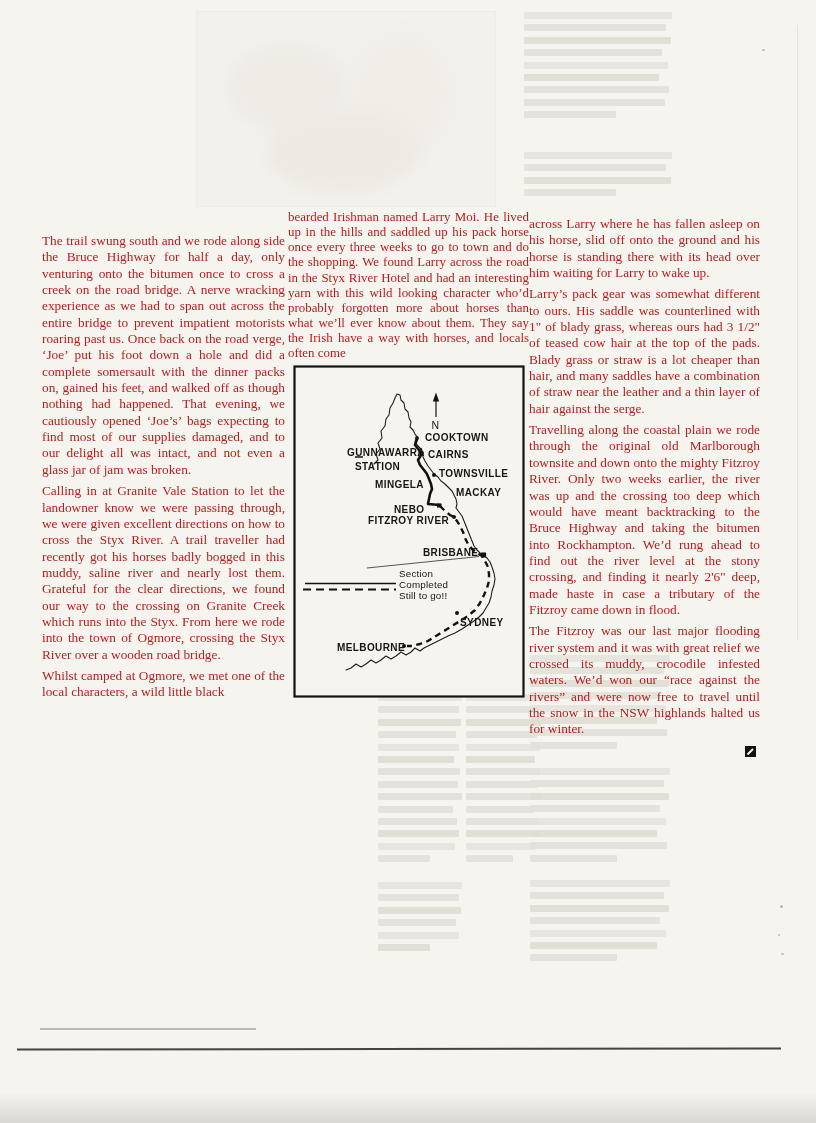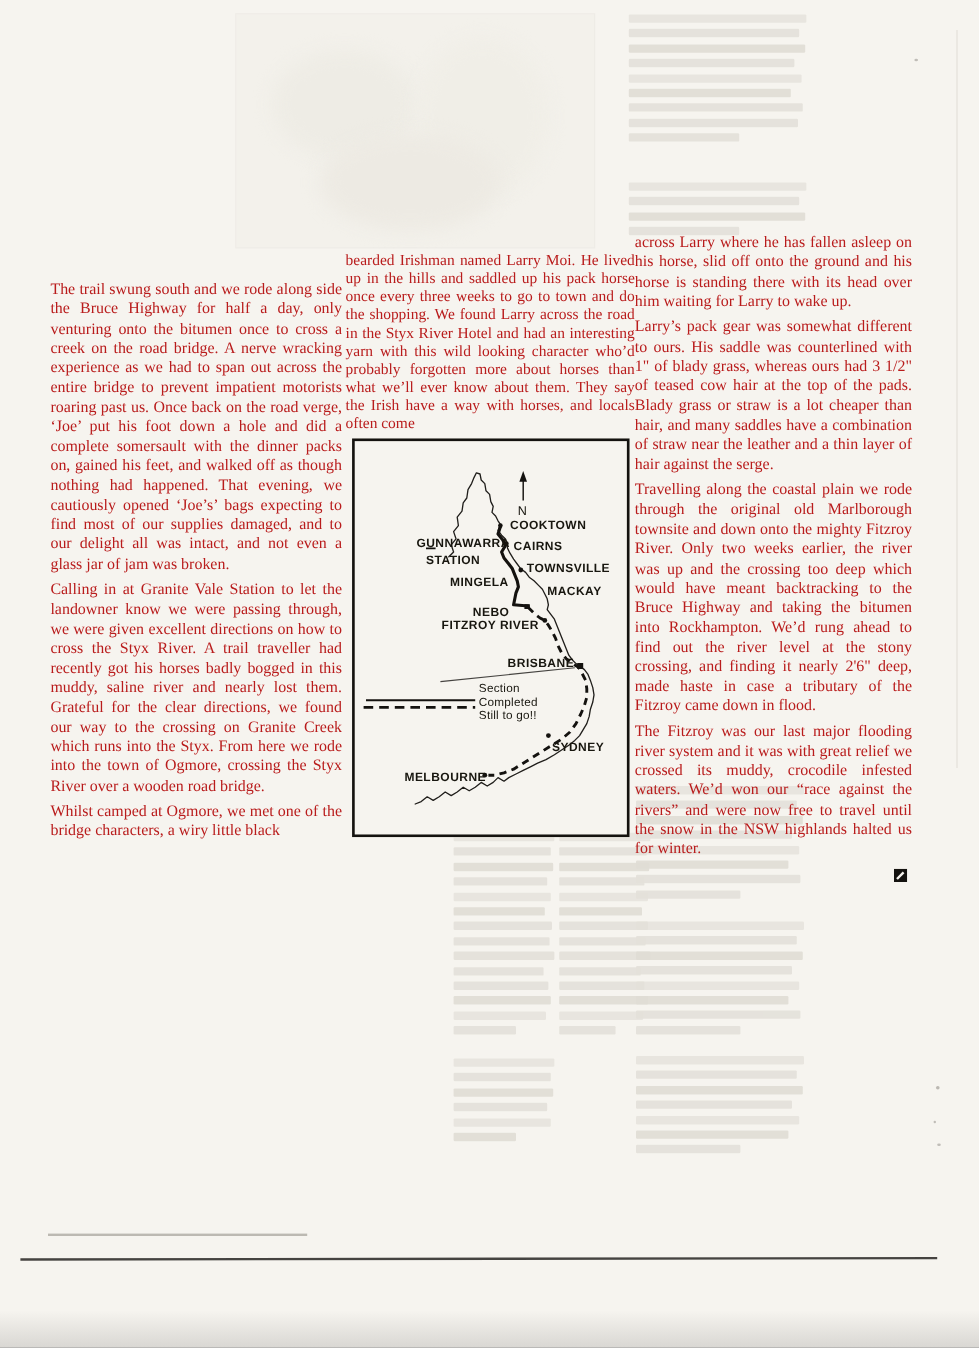--- a/index.html
+++ b/index.html
@@ -5,21 +5,21 @@
   html,body{margin:0;padding:0;background:#888;}
   .page{position:relative;width:816px;height:1123px;background:#f6f4ef;overflow:hidden;
         font-family:"Liberation Serif", serif;}
   
   .title{position:absolute;left:42px;top:205px;width:262px;margin:0;
          font-size:18.5px;font-weight:normal;color:#1e1c1a;letter-spacing:.2px;}
   .col{position:absolute;color:#b91c1c;font-size:13.3px;line-height:16.35px;text-align:justify;}
   .col p{margin:0 0 5px 0;}
   .col1{left:42px;top:233px;width:243px;}
   .col2{left:288px;top:210px;width:241px;font-size:12.9px;line-height:15.15px;}
-  .col3{left:529px;top:194px;width:231px;}
+  .col3{left:529px;top:216px;width:231px;}
   .endmark-row{text-align:right;margin-top:3px;padding-right:4px;}
   .endmark-row svg{vertical-align:middle;}
   
   .map{position:absolute;left:293px;top:365px;}
   .map text{font-family:"Liberation Sans", sans-serif;font-size:10px;font-weight:bold;
             fill:#18160f;letter-spacing:.4px;}
   .map text.legend{font-size:9.8px;font-weight:normal;letter-spacing:.2px;}
   .map text.north{font-size:10.5px;font-weight:normal;}
   
   .ghost-photo{position:absolute;left:197px;top:12px;width:298px;height:194px;
@@ -133,21 +133,21 @@
       <div class="bleed-line" style="width: 93%;"></div>
       <div class="bleed-line" style="width: 97%;"></div>
       <div class="bleed-line" style="width: 91%;"></div>
       <div class="bleed-line" style="width: 62%;"></div>
     </div>
 
 
   <div class="col col1">
     <p>The trail swung south and we rode along side the Bruce Highway for half a day, only venturing onto the bitumen once to cross a creek on the road bridge.  A nerve wracking experience as we had to span out across the entire bridge to prevent impatient motorists roaring past us.  Once back on the road verge, ‘Joe’ put his foot down a hole and did a complete somersault with the dinner packs on, gained his feet, and walked off as though nothing had happened.  That evening, we cautiously opened ‘Joe’s’ bags expecting to find most of our supplies damaged, and to our delight all was intact, and not even a glass jar of jam was broken.</p>
     <p>Calling in at Granite Vale Station to let the landowner know we were passing through, we were given excellent directions on how to cross the Styx River.  A trail traveller had recently got his horses badly bogged in this muddy, saline river and nearly lost them.  Grateful for the clear directions, we found our way to the crossing on Granite Creek which runs into the Styx.  From here we rode into the town of Ogmore, crossing the Styx River over a wooden road bridge.</p>
-    <p>Whilst camped at Ogmore, we met one of the bridge characters, a wiry little black</p>
+    <p>Whilst camped at Ogmore, we met one of the local characters, a wild little black</p>
   </div>
 
   <div class="col col2">
     <p>bearded Irishman named Larry Moi.  He lived up in the hills and saddled up his pack horse once every three weeks to go to town and do the shopping.    We found Larry across the road in the Styx River Hotel and had an interesting yarn with this wild looking character who’d probably forgotten more about horses than what we’ll ever know about them.  They say the Irish have a way with horses, and locals often come</p>
   </div>
 
   <div class="col col3">
     <p>across Larry where he has fallen asleep on his horse, slid off onto the ground and his horse is standing there with its head over him waiting for Larry to wake up.</p>
     <p>Larry’s pack gear was somewhat different to ours. His saddle was counterlined with 1" of blady grass, whereas ours had 3 1/2" of teased cow hair at the top of the pads.  Blady grass or straw is a lot cheaper than hair, and many saddles have a combination of straw near the leather and a thin layer of hair against the serge.</p>
     <p>Travelling along the coastal plain we rode through the original old Marlborough townsite and down onto the mighty Fitzroy River.  Only two weeks earlier, the river was up and the crossing too deep which would have meant backtracking to the Bruce Highway and taking the bitumen into Rockhampton.  We’d rung ahead to find out the river level at the stony crossing, and finding it nearly 2'6" deep, made haste in case a tributary of the Fitzroy came down in flood.</p>

